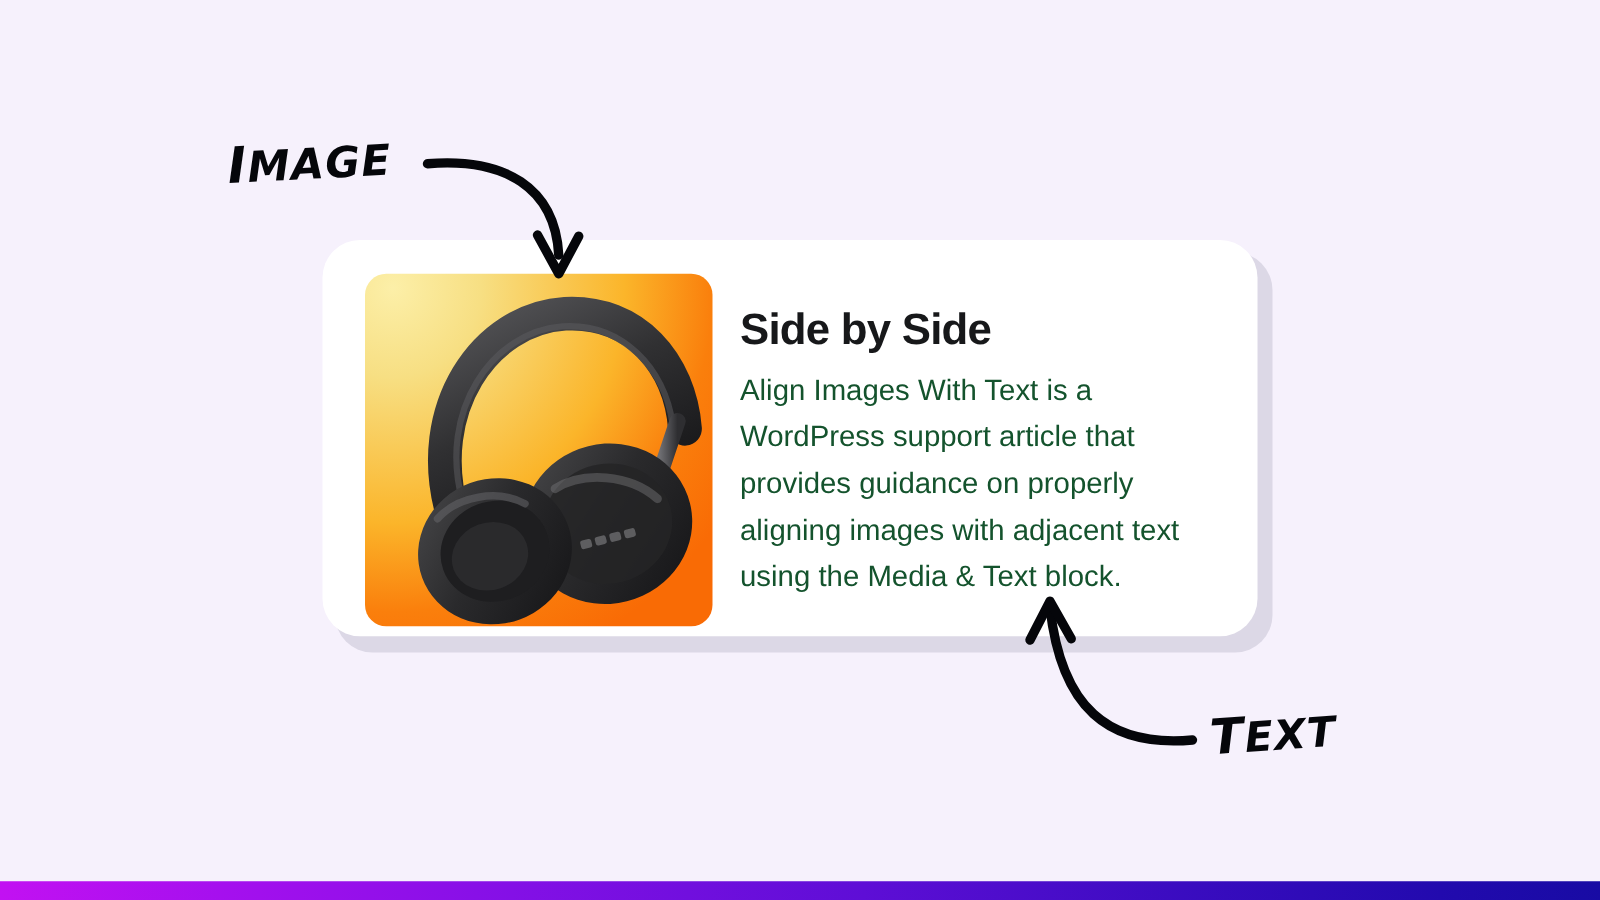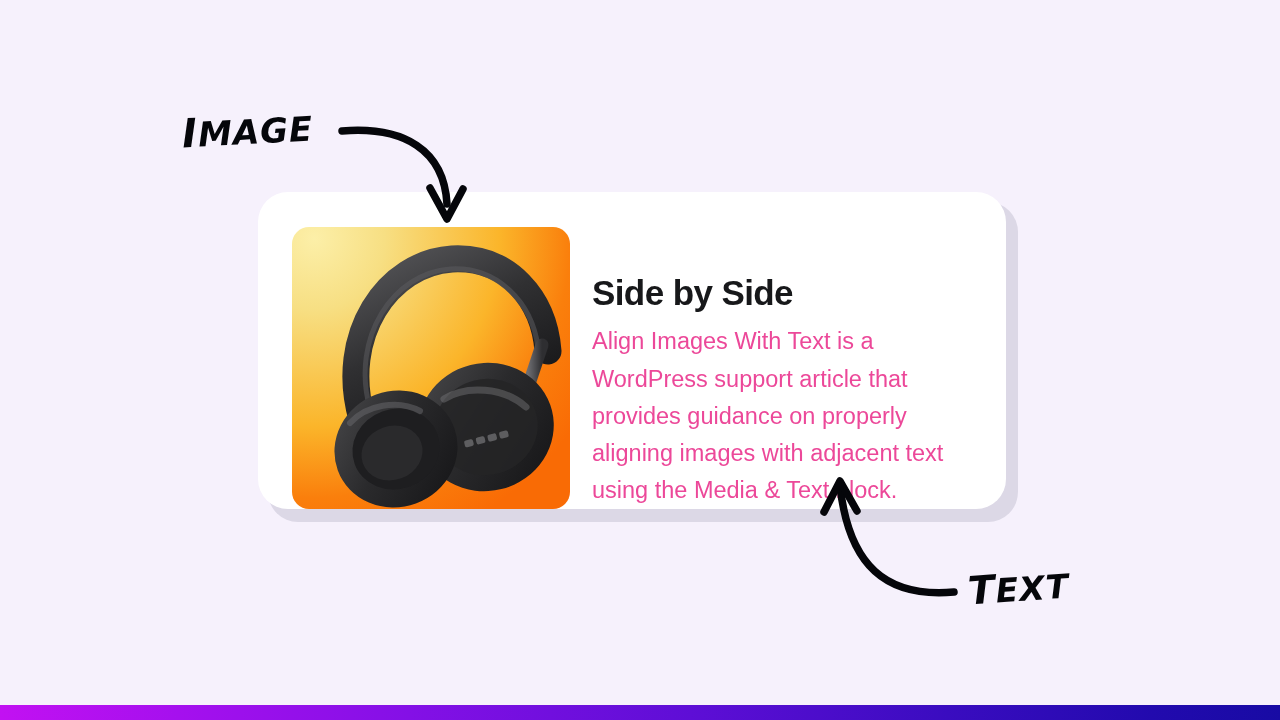--- a/index.html
+++ b/index.html
@@ -11,37 +11,37 @@
   #stage{position:absolute;inset:0;}
 
   
   .card-shadow{
     position:absolute;left:268px;top:202px;width:750px;height:320px;
     background:#DCD8E6;border-radius:30px;
   }
   .card{
     position:absolute;left:258px;top:192px;width:748px;height:317px;
     background:#FFFFFF;border-radius:30px;
-    display:flex;align-items:flex-end;
+    display:flex;align-items:center;
   }
   .media{
     width:278px;height:282px;margin:18px 0 0 34px;flex:0 0 auto;
     border-radius:17px;overflow:hidden;position:relative;
     background:
       radial-gradient(115% 115% at 8% 4%, #FCEFA8 0%, #F7DF83 22%, #FBB52A 58%, #FA7F0C 80%, #F96B05 100%);
   }
   .media .hp{position:absolute;left:0;top:0;width:100%;height:100%;}
 
   .textcol{padding:24px 28px 0 22px;}
   .title{
     font-size:35px;font-weight:bold;color:#17181A;letter-spacing:-0.6px;
     line-height:1.06;margin:0 0 12px 0;
   }
   .body{
-    font-size:23.5px;color:#ec4899;line-height:1.58;margin:0;
+    font-size:23.5px;color:#14532d;line-height:1.58;margin:0;
     max-width:360px;font-weight:400;
   }
 
   
   .anno{position:absolute;left:0;top:0;width:1280px;height:720px;pointer-events:none;}
   .hand{
     font-family:"DejaVu Sans", sans-serif;
     font-weight:bold;font-style:italic;color:#05060A;
   }
   .lbl-image{

